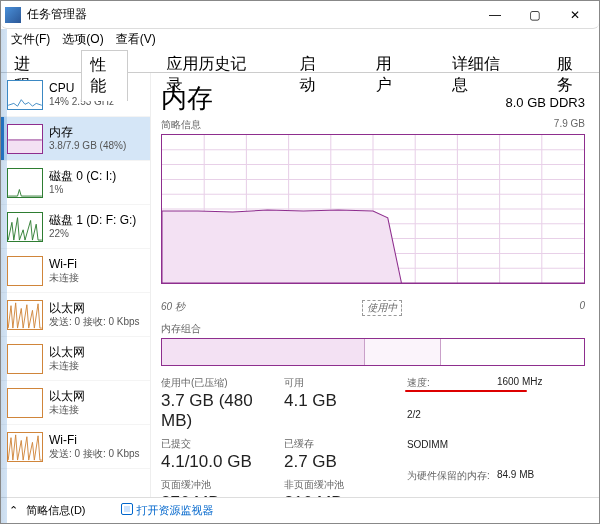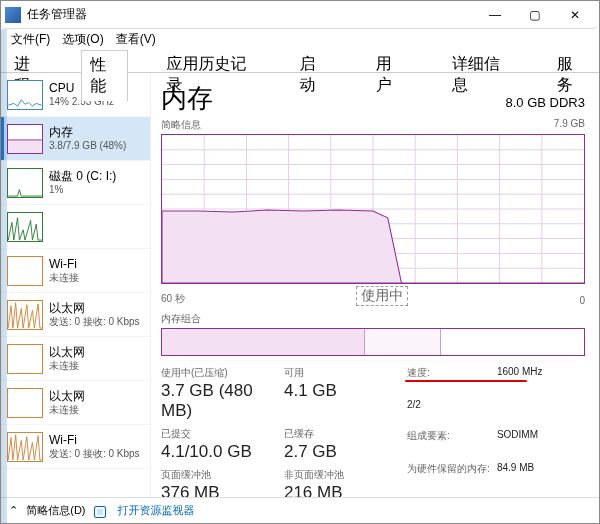--- a/index.html
+++ b/index.html
@@ -37,22 +37,22 @@
   .main-head { display: flex; align-items: baseline; justify-content: space-between; }
   .main-head .big-title { font-size: 26px; font-weight: 300; }
   .main-head .right { font-size: 13px; }
 
   .chart-label-row { display: flex; justify-content: space-between; font-size: 10px; color: #666; margin-top: 2px; }
   .chart { height: 150px; border: 1px solid #8e2e8e; margin-top: 2px; position: relative; background: #fff; }
   .chart svg { width: 100%; height: 100%; display: block; }
   .chart .grid line { stroke: #e8d0e8; stroke-width: 1; }
   .chart .fill { fill: #f3e1f3; stroke: #8e2e8e; stroke-width: 1; }
 
-  .axis-row { display: flex; justify-content: space-between; align-items: flex-end; font-size: 10px; color: #666; margin-top: 2px; }
-  .axis-row .using-box { border: 1px dashed #999; padding: 0 4px; font-size: 14px; }
+  .axis-row { display: flex; justify-content: space-between; align-items: flex-start; font-size: 10px; color: #666; margin-top: 16px; font-style: italic; }
+  .axis-row .using-box { border: 1px dashed #999; padding: 0 4px; font-size: 10px; }
 
   .combo-label { font-size: 10px; color: #666; margin-top: 6px; }
   .combo-chart { height: 28px; border: 1px solid #8e2e8e; margin-top: 2px; display: flex; }
   .combo-chart .seg1 { width: 48%; background: #f3e1f3; border-right: 1px solid #c9a0c9; }
   .combo-chart .seg2 { width: 18%; background: #fbf4fb; border-right: 1px solid #c9a0c9; }
 
   .stats { display: flex; margin-top: 10px; font-size: 11px; }
   .stats .col-l { width: 58%; }
   .stats .col-r { width: 42%; }
   .stats .row { display: flex; margin-bottom: 6px; }
@@ -60,21 +60,21 @@
   .stats .lab { font-size: 10px; color: #666; }
   .stats .val { font-size: 17px; color: #222; margin-top: 1px; }
   .stats .kv { display: flex; font-size: 10px; margin-bottom: 19px; }
   .stats .kv .k { width: 90px; color: #666; }
   .stats .kv .v { color: #222; }
   .underline-red { position: relative; }
   .underline-red::after { content: ""; position: absolute; left: -2px; right: -30px; bottom: -2px; height: 2px; background: #d00; border-radius: 1px; }
 
   .footer { height: 26px; border-top: 1px solid #ddd; display: flex; align-items: center; padding: 0 8px; font-size: 11px; gap: 8px; }
   .footer .chev { font-family: sans-serif; }
-  .footer .link { color: #0066cc; display: flex; align-items: flex-end; gap: 12px; }
+  .footer .link { color: #0066cc; display: flex; align-items: flex-start; gap: 4px; margin-left: 27px; }
   .footer .link .mon-icon { width: 12px; height: 12px; border: 1px solid #0066cc; border-radius: 2px; position: relative; }
   .footer .link .mon-icon::after { content: ""; position: absolute; inset: 2px; background: #cde4ff; }
 
   .left-edge { position: absolute; left: 0; top: 28px; bottom: 0; width: 6px; background: linear-gradient(90deg,#2a6db0,#4a90d9); opacity: 0.25; pointer-events:none; }
 </style>
 </head>
 <body>
 
 <div class="left-edge"></div>
 
@@ -139,20 +139,24 @@
           <div class="name">磁盘 0 (C: I:)</div>
           <div class="sub">1%</div>
         </div>
     </div>
     <div class="side-item">
       <div class="thumb disk">
         <svg viewBox="0 0 36 30">
             <polyline points="0,29 4,10 6,29 10,5 12,29 16,18 18,29 24,8 26,29 30,12 32,29 36,29" fill="none" stroke="#2e7d32" stroke-width="1"></polyline>
           </svg>
       </div>
+      <div class="text">
+          <div class="name">磁盘 1 (D: F: G:)</div>
+          <div class="sub">22%</div>
+        </div>
     </div>
     <div class="side-item">
       <div class="thumb net"></div>
       <div class="text">
           <div class="name">Wi-Fi</div>
           <div class="sub">未连接</div>
         </div>
     </div>
     <div class="side-item">
       <div class="thumb net">
@@ -276,21 +280,20 @@
       </div>
       <div class="col-r">
         <div class="kv">
             <div class="k underline-red">速度:</div>
             <div class="v">1600 MHz</div>
           </div>
         <div class="kv">
             <div class="v">2/2</div>
           </div>
         <div class="kv">
-            <div class="k">组成要素:</div>
             <div class="v">SODIMM</div>
           </div>
         <div class="kv">
             <div class="k">为硬件保留的内存:</div>
             <div class="v">84.9 MB</div>
           </div>
       </div>
     </div>
   </div>
 

